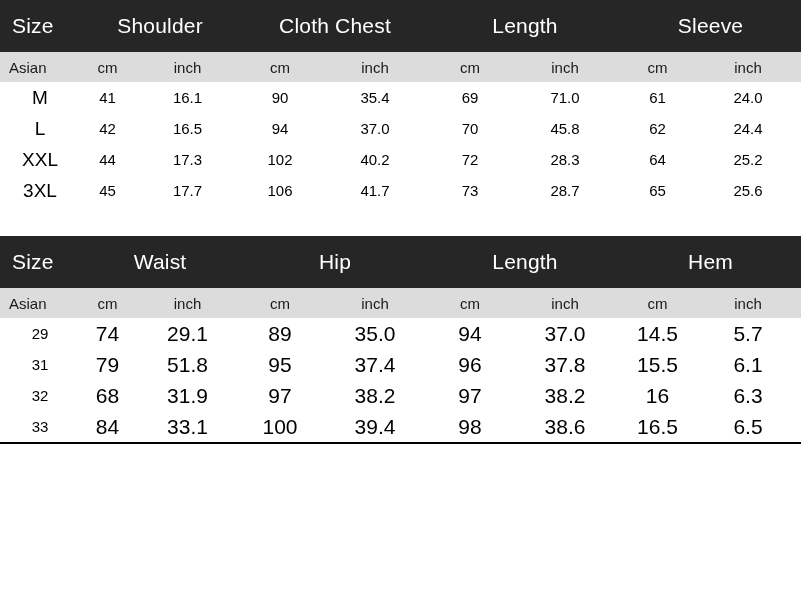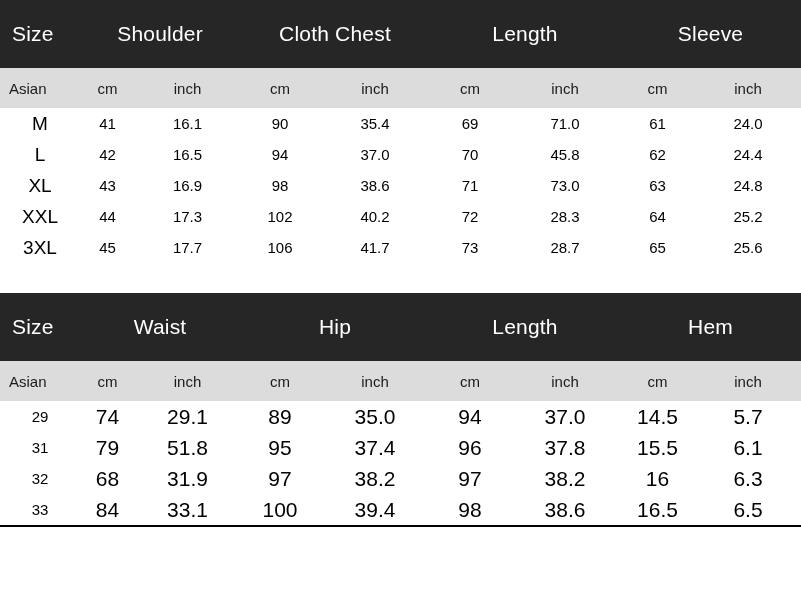--- a/index.html
+++ b/index.html
@@ -35,39 +35,39 @@
 
   
   .group-head-row {
     background: #262626;
   }
   .group-head-row td {
     background: #262626;
     color: #ffffff;
     font-size: 21px;
     text-align: center;
-    height: 68px;
+    height: 52px;
     vertical-align: middle;
     letter-spacing: 0.2px;
   }
   .group-head-row td.size-head {
     text-align: left;
     padding-left: 12px;
   }
 
   
   .unit-head-row {
     background: #dcdcdc;
   }
   .unit-head-row td {
     background: #dcdcdc;
     color: #1a1a1a;
     font-size: 15px;
     text-align: center;
-    height: 40px;
+    height: 30px;
     vertical-align: middle;
   }
   .unit-head-row td.size-head {
     text-align: left;
     padding-left: 9px;
     font-size: 15px;
   }
 
   
   .data-row td {
@@ -155,31 +155,20 @@
         <td>42</td>
         <td>16.5</td>
         <td>94</td>
         <td>37.0</td>
         <td>70</td>
         <td>45.8</td>
         <td>62</td>
         <td>24.4</td>
       </tr>
       <tr class="data-row">
-        <td class="size-cell">XL</td>
-        <td>43</td>
-        <td>16.9</td>
-        <td>98</td>
-        <td>38.6</td>
-        <td>71</td>
-        <td>73.0</td>
-        <td>63</td>
-        <td>24.8</td>
-      </tr>
-      <tr class="data-row">
         <td class="size-cell">XXL</td>
         <td>44</td>
         <td>17.3</td>
         <td>102</td>
         <td>40.2</td>
         <td>72</td>
         <td>28.3</td>
         <td>64</td>
         <td>25.2</td>
       </tr>

